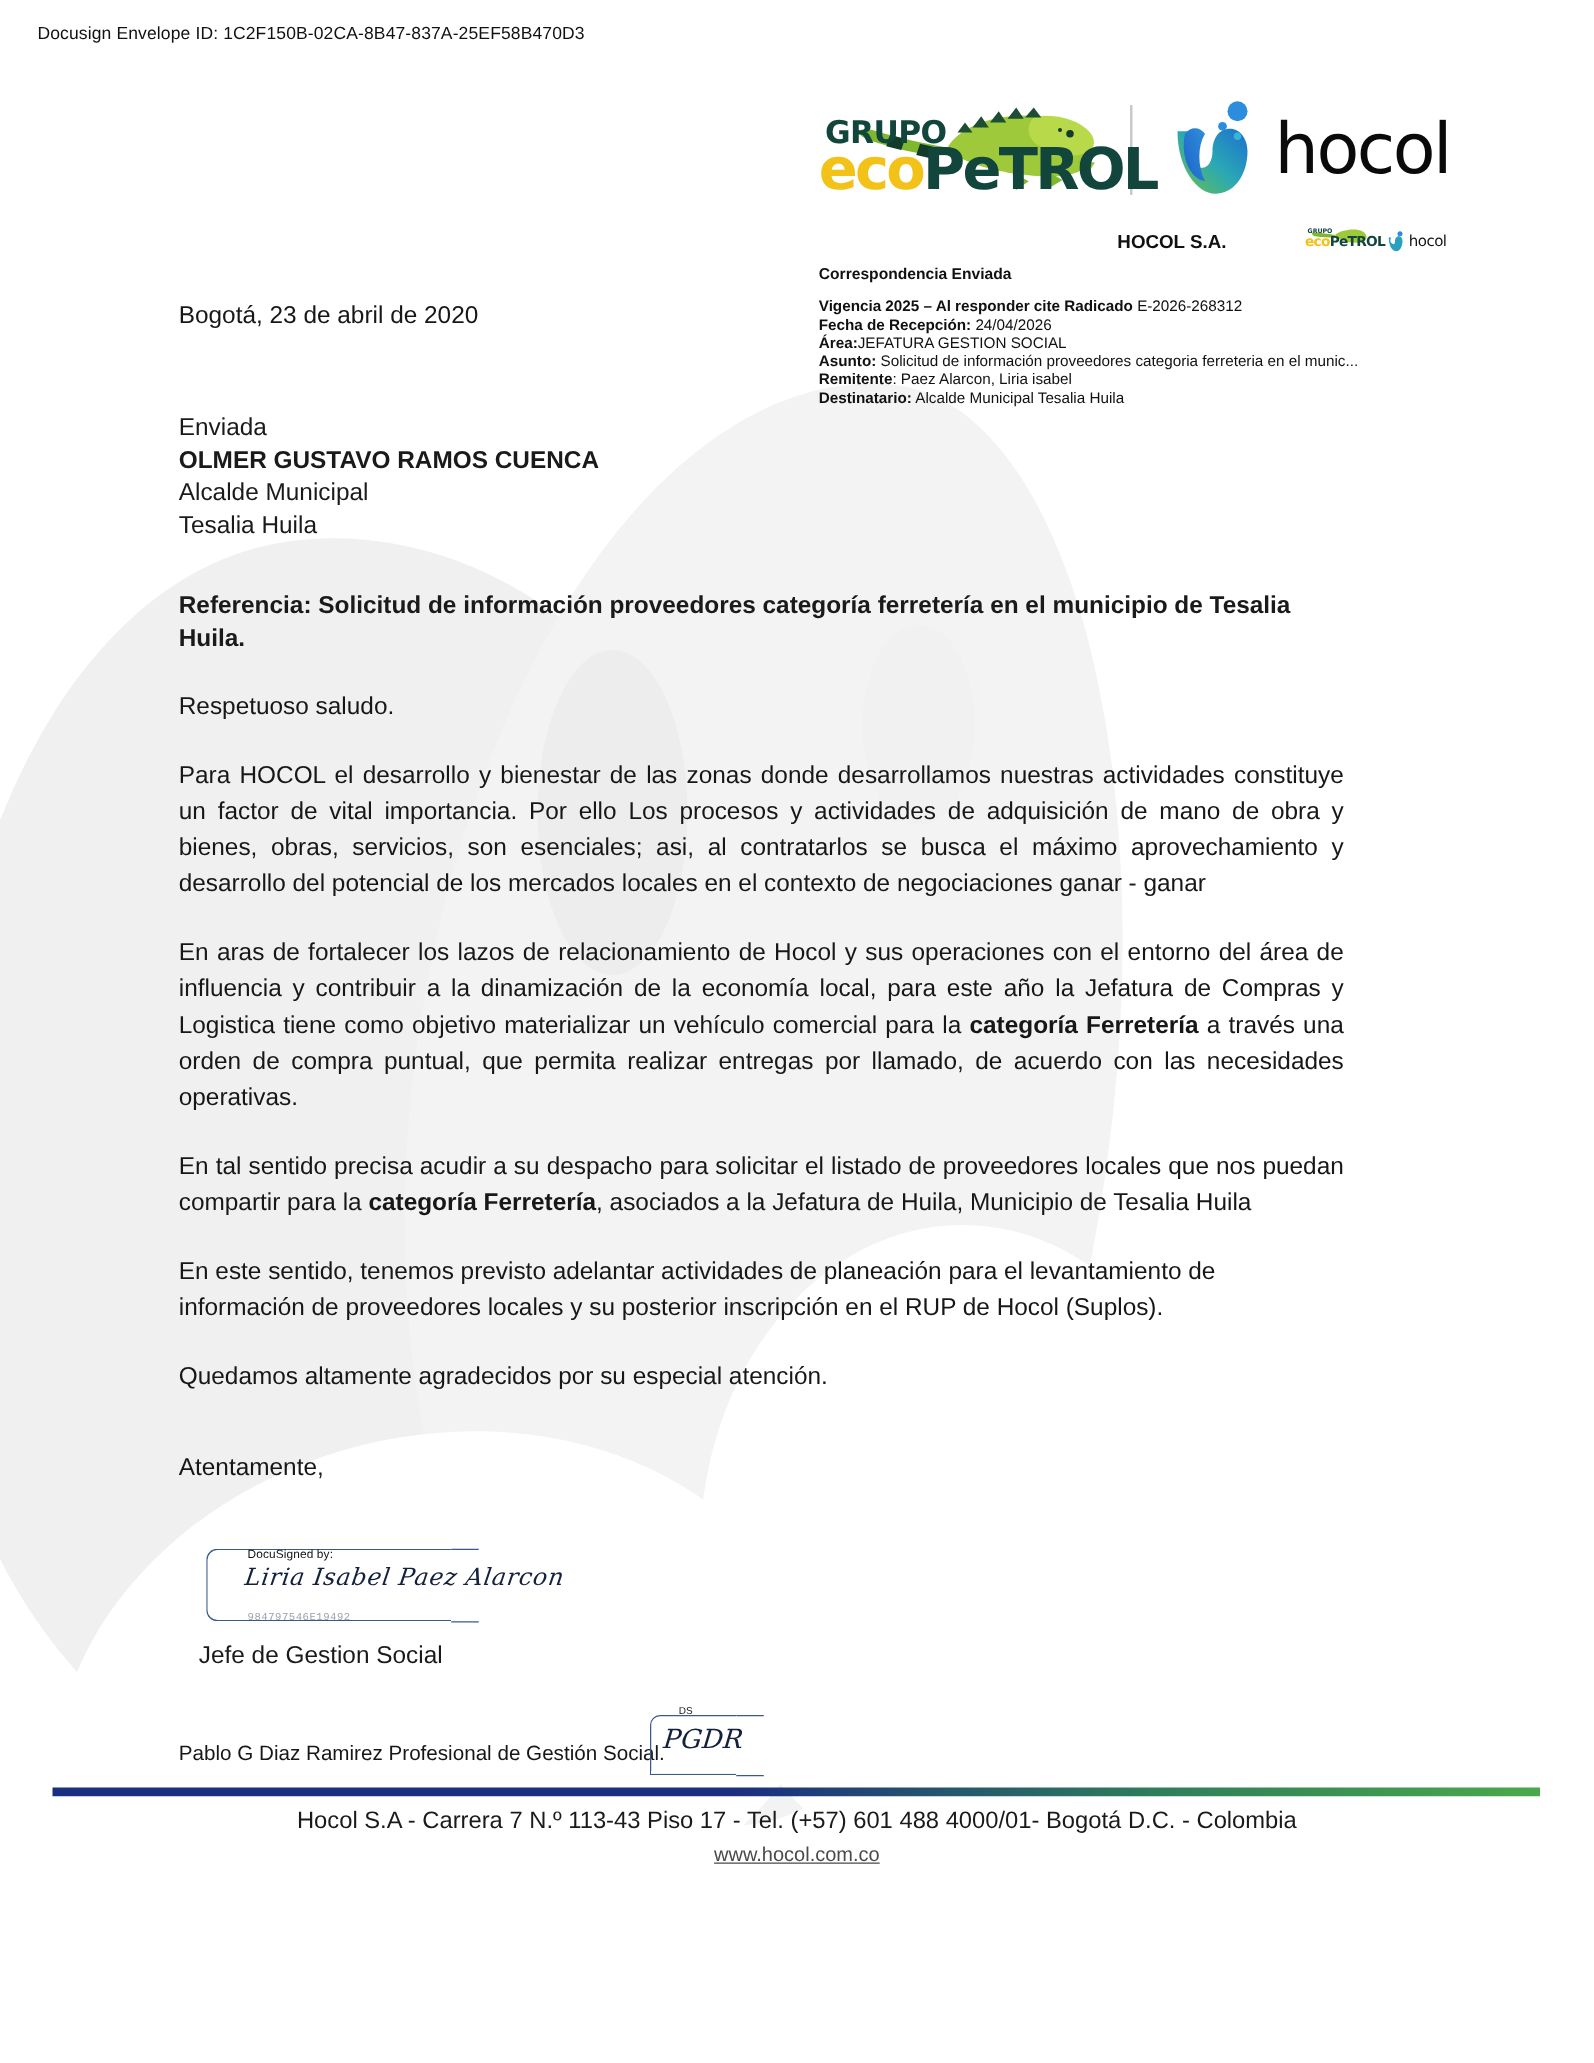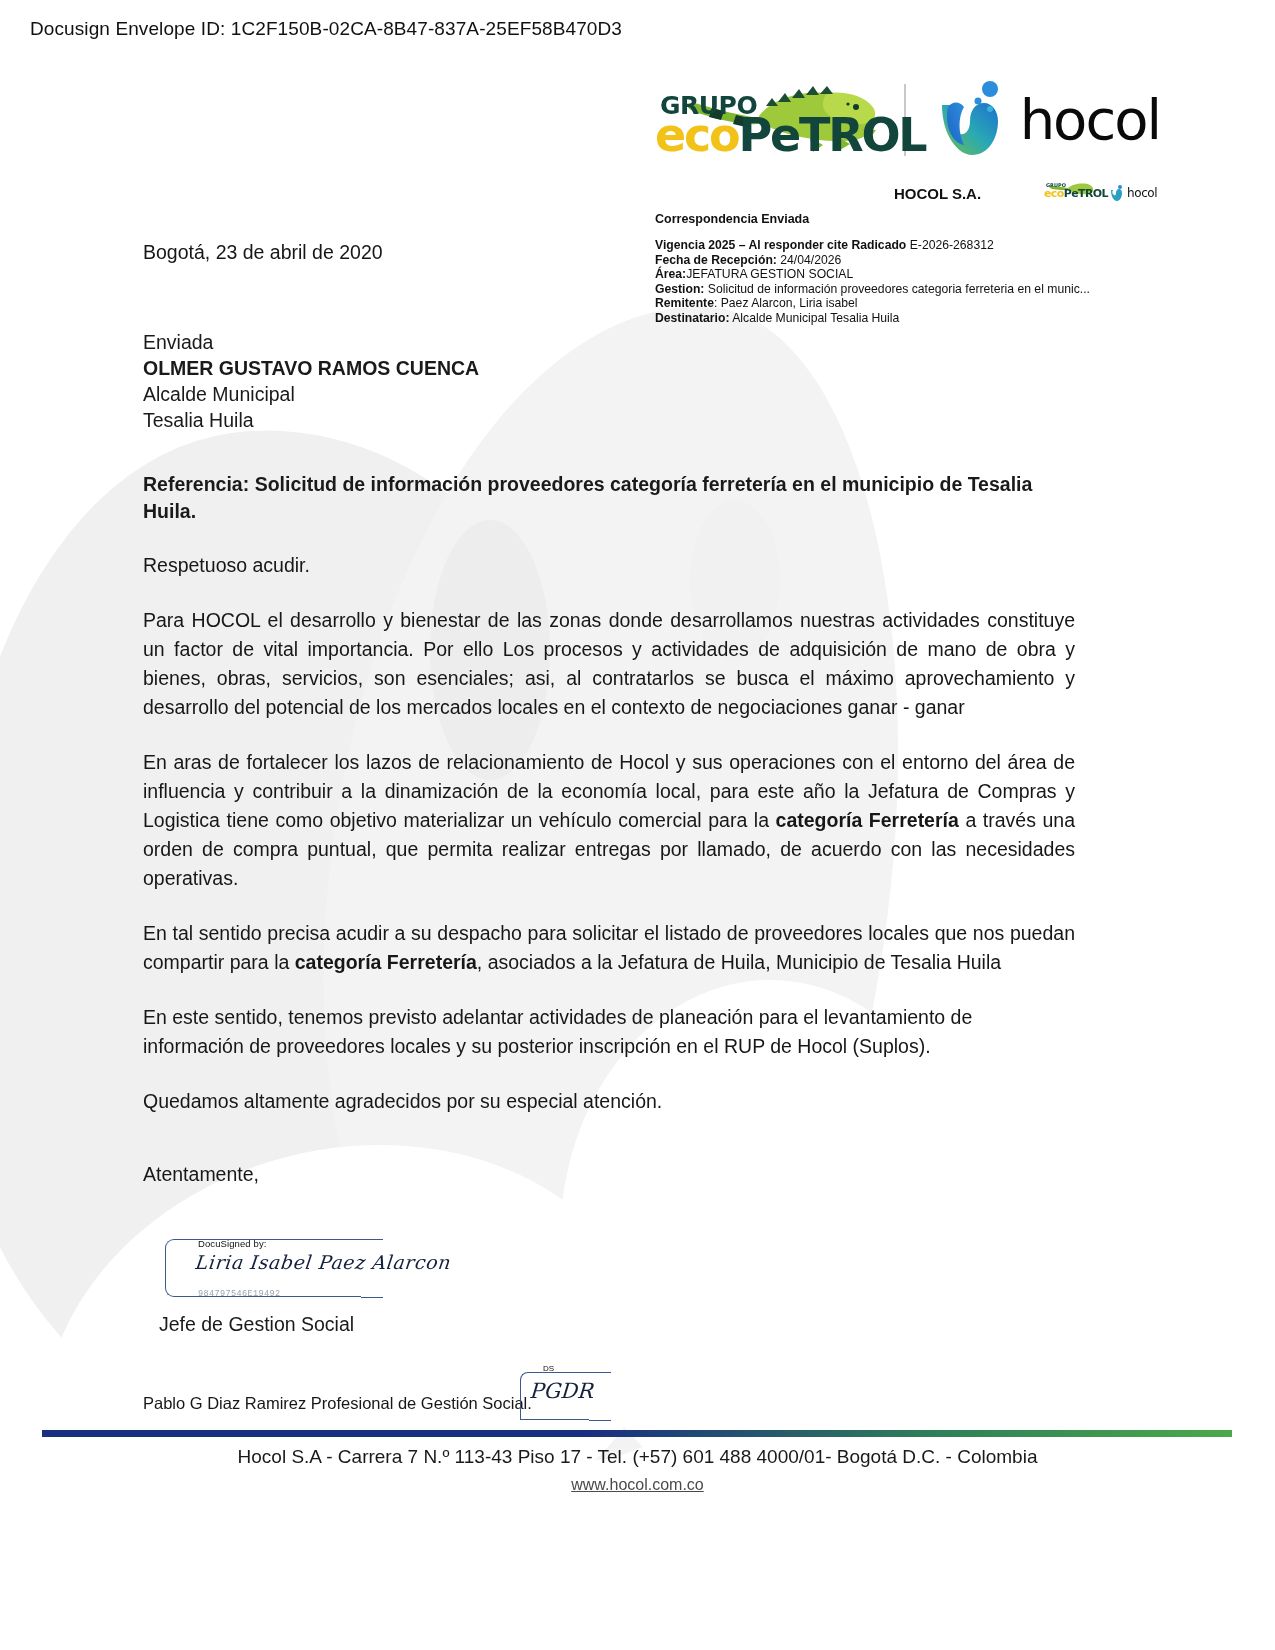--- a/index.html
+++ b/index.html
@@ -74,21 +74,21 @@
     border-radius: 50%;
     background: #f1f1f1;
   }
 
   
   .layer { position: relative; z-index: 2; }
 
   .envelope-id {
     position: absolute;
     left: 30px; top: 18px;
-    font-size: 19px;
+    font-size: 14px;
     color: #111;
     letter-spacing: 0.1px;
     white-space: nowrap;
   }
 
   
   .header-logos {
     position: absolute;
     left: 650px; top: 72px;
     width: 510px; height: 95px;
@@ -430,21 +430,21 @@
       </div>
     </div>
 
     <div class="stamp">
       <div class="stamp-title">HOCOL S.A.</div>
       <div class="stamp-sub">Correspondencia Enviada</div>
       <div class="stamp-lines">
         <div><b>Vigencia 2025 – Al responder cite Radicado</b> <span>E-2026-268312</span></div>
         <div><b>Fecha de Recepción:</b> <span>24/04/2026</span></div>
         <div><b>Área:</b><span>JEFATURA GESTION SOCIAL</span></div>
-        <div><b>Gestion:</b> <span>Solicitud de información proveedores categoria ferreteria en el munic...</span></div>
+        <div><b>Asunto:</b> <span>Solicitud de información proveedores categoria ferreteria en el munic...</span></div>
         <div><b>Remitente</b><span>: Paez Alarcon, Liria isabel</span></div>
         <div><b>Destinatario:</b><span> Alcalde Municipal Tesalia Huila</span></div>
       </div>
     </div>
 
     <div class="body-col">
 
       <div class="ltext">Bogotá, 23 de abril de 2020</div>
 
       <div style="height:62px"></div>
@@ -453,21 +453,21 @@
       <div class="addr-line bold">OLMER GUSTAVO RAMOS CUENCA</div>
       <div class="addr-line">Alcalde Municipal</div>
       <div class="addr-line">Tesalia Huila</div>
 
       <div style="height:38px"></div>
 
       <div class="reference"> Referencia: Solicitud de información proveedores categoría ferretería en el municipio de Tesalia Huila.</div>
 
       <div style="height:26px"></div>
 
-      <div class="ltext">Respetuoso acudir.</div>
+      <div class="ltext">Respetuoso saludo.</div>
 
       <div class="ltext p-just mt-md">Para HOCOL el desarrollo y bienestar de las zonas donde desarrollamos nuestras actividades constituye un factor de vital importancia. Por ello Los procesos y actividades de adquisición de mano de obra y bienes, obras, servicios, son esenciales; asi,  al contratarlos se busca el máximo aprovechamiento y desarrollo del potencial de los mercados locales en el contexto de negociaciones ganar - ganar</div>
 
       <div class="ltext p-just mt-md"><span>En aras de fortalecer los lazos de relacionamiento de Hocol y sus operaciones con el entorno del área de influencia y contribuir a la dinamización de la economía local, para este año la Jefatura de Compras y Logistica tiene como objetivo materializar un vehículo comercial para la </span><span class="bold">categoría Ferretería</span><span> a través una orden de compra puntual, que permita realizar entregas por llamado, de acuerdo con las necesidades operativas.</span></div>
 
       <div class="ltext p-just mt-md"><span>En tal sentido precisa acudir a su despacho para solicitar el listado de proveedores locales que nos puedan compartir para la </span><span class="bold">categoría Ferretería</span><span>, asociados a la Jefatura de Huila, Municipio de Tesalia Huila</span></div>
 
       <div class="ltext mt-md" style="width:830px">En este sentido, tenemos previsto adelantar actividades de planeación para el levantamiento de información de proveedores locales y su posterior inscripción en el RUP de Hocol (Suplos).</div>
 
       <div class="ltext mt-md">Quedamos altamente agradecidos por su especial atención.</div>

